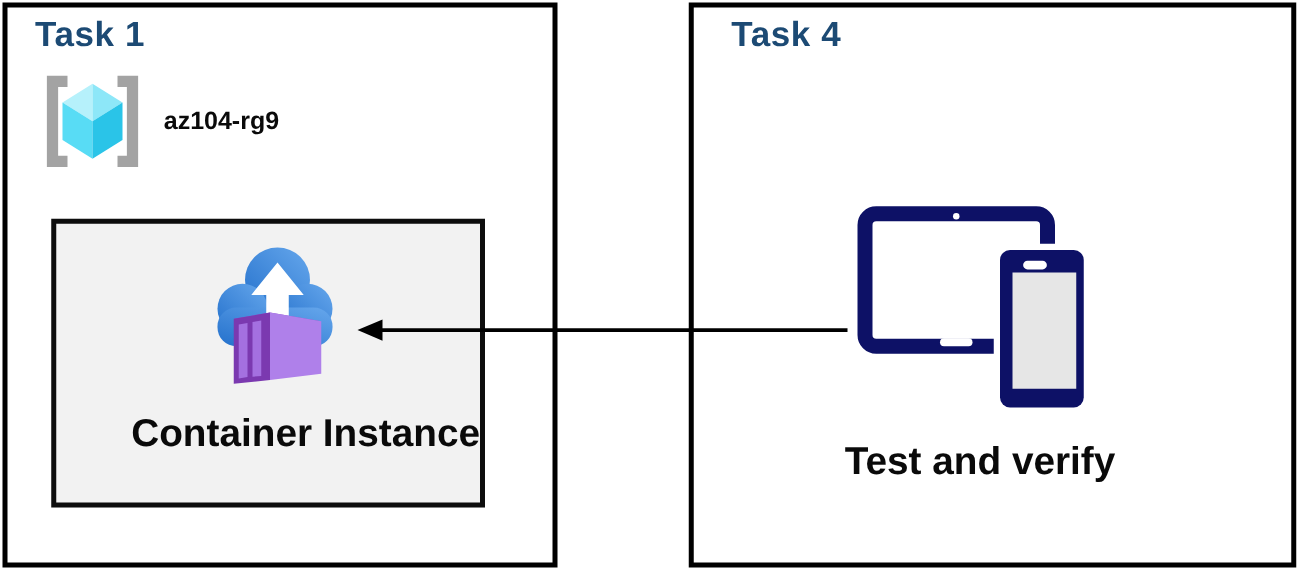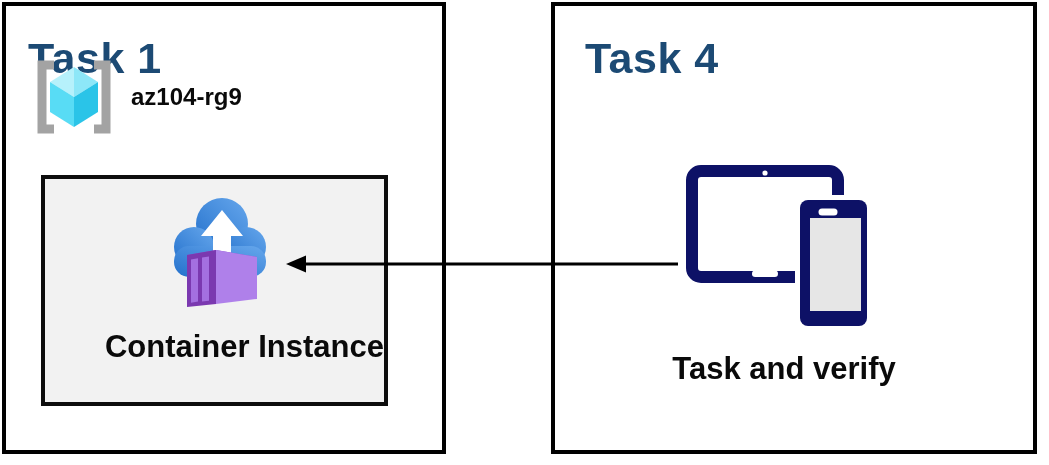--- a/index.html
+++ b/index.html
@@ -4,26 +4,26 @@
 <style>
   * { margin:0; padding:0; box-sizing:border-box; }
   html,body { background:#fff; }
   body { font-family:"Liberation Sans","DejaVu Sans",sans-serif; }
   .canvas { position:relative; width:1049px; height:465px; background:#fff; overflow:hidden; }
 
   .task-box { position:absolute; background:#fff; border:4px solid var(--box_border,#000); }
   #task1 { left:2px;  top:2px; width:444px; height:452px; }
   #task2 { left:551px; top:2px; width:486px; height:452px; }
 
-  .task-title { position:absolute; font-size:43px; font-weight:bold; color:var(--title_blue,#1C4A74); letter-spacing:0.5px;margin-top:22px; }
+  .task-title { position:absolute; font-size:28px; font-weight:bold; color:var(--title_blue,#1C4A74); letter-spacing:0.5px; }
   #task1 .task-title { left:22px; top:6px; }
   #task2 .task-title { left:30px; top:6px; }
 
   .rg-row { position:absolute; left:27px; top:52px; display:flex; align-items:center; gap:16px; }
-  .rg-name { font-size:24px; font-weight:bold; color:var(--label_black,#0A0A0A); }
+  .rg-name { font-size:20px; font-weight:bold; color:var(--label_black,#0A0A0A); }
 
   .inner-box { position:absolute; left:35px; top:169px; width:347px; height:231px;
                background:var(--inner_fill,#F2F2F2); border:4px solid var(--inner_border,#0D0D0D); }
   .ci-icon { position:absolute; left:127px; top:15px; }
   .inner-label { position:absolute; left:0; right:0; top:150px; text-align:right;
                  font-size:31px; font-weight:bold; color:var(--label_black,#0A0A0A); line-height:36px; }
 
   .devices-icon { position:absolute; left:128px; top:154px; }
   .device-label { position:absolute; left:0; width:458px; top:345px; text-align:center;
                   font-size:31px; font-weight:bold; color:var(--label_black,#0A0A0A); line-height:36px; }
@@ -87,21 +87,21 @@
         <rect x="69" y="110.5" width="26" height="6.5" rx="3.2" fill="#ffffff"></rect>
       </g>
       <g>
         <rect x="112" y="35" width="77" height="135" rx="11" fill="#ffffff"></rect>
         <rect x="117" y="40" width="67" height="126" rx="8" style="fill:var(--device_navy,#0D1166)"></rect>
         <rect x="127" y="58" width="51" height="93" style="fill:var(--phone_screen,#E6E6E6)"></rect>
         <rect x="135.5" y="48.5" width="19" height="7" rx="3.5" fill="#ffffff"></rect>
       </g>
     </svg>
 
-    <div class="device-label">Task and verify</div>
+    <div class="device-label">Test and verify</div>
   </div>
 
   <svg class="arrow-layer" width="1049" height="465" viewBox="0 0 1049 465">
     <line x1="678" y1="264" x2="298" y2="264" style="stroke:var(--arrow_black,#000)" stroke-width="3"></line>
     <polygon points="286,264 306,255.5 306,272.5" style="fill:var(--arrow_black,#000)"></polygon>
   </svg>
 
 </div>
 
 </body></html>

